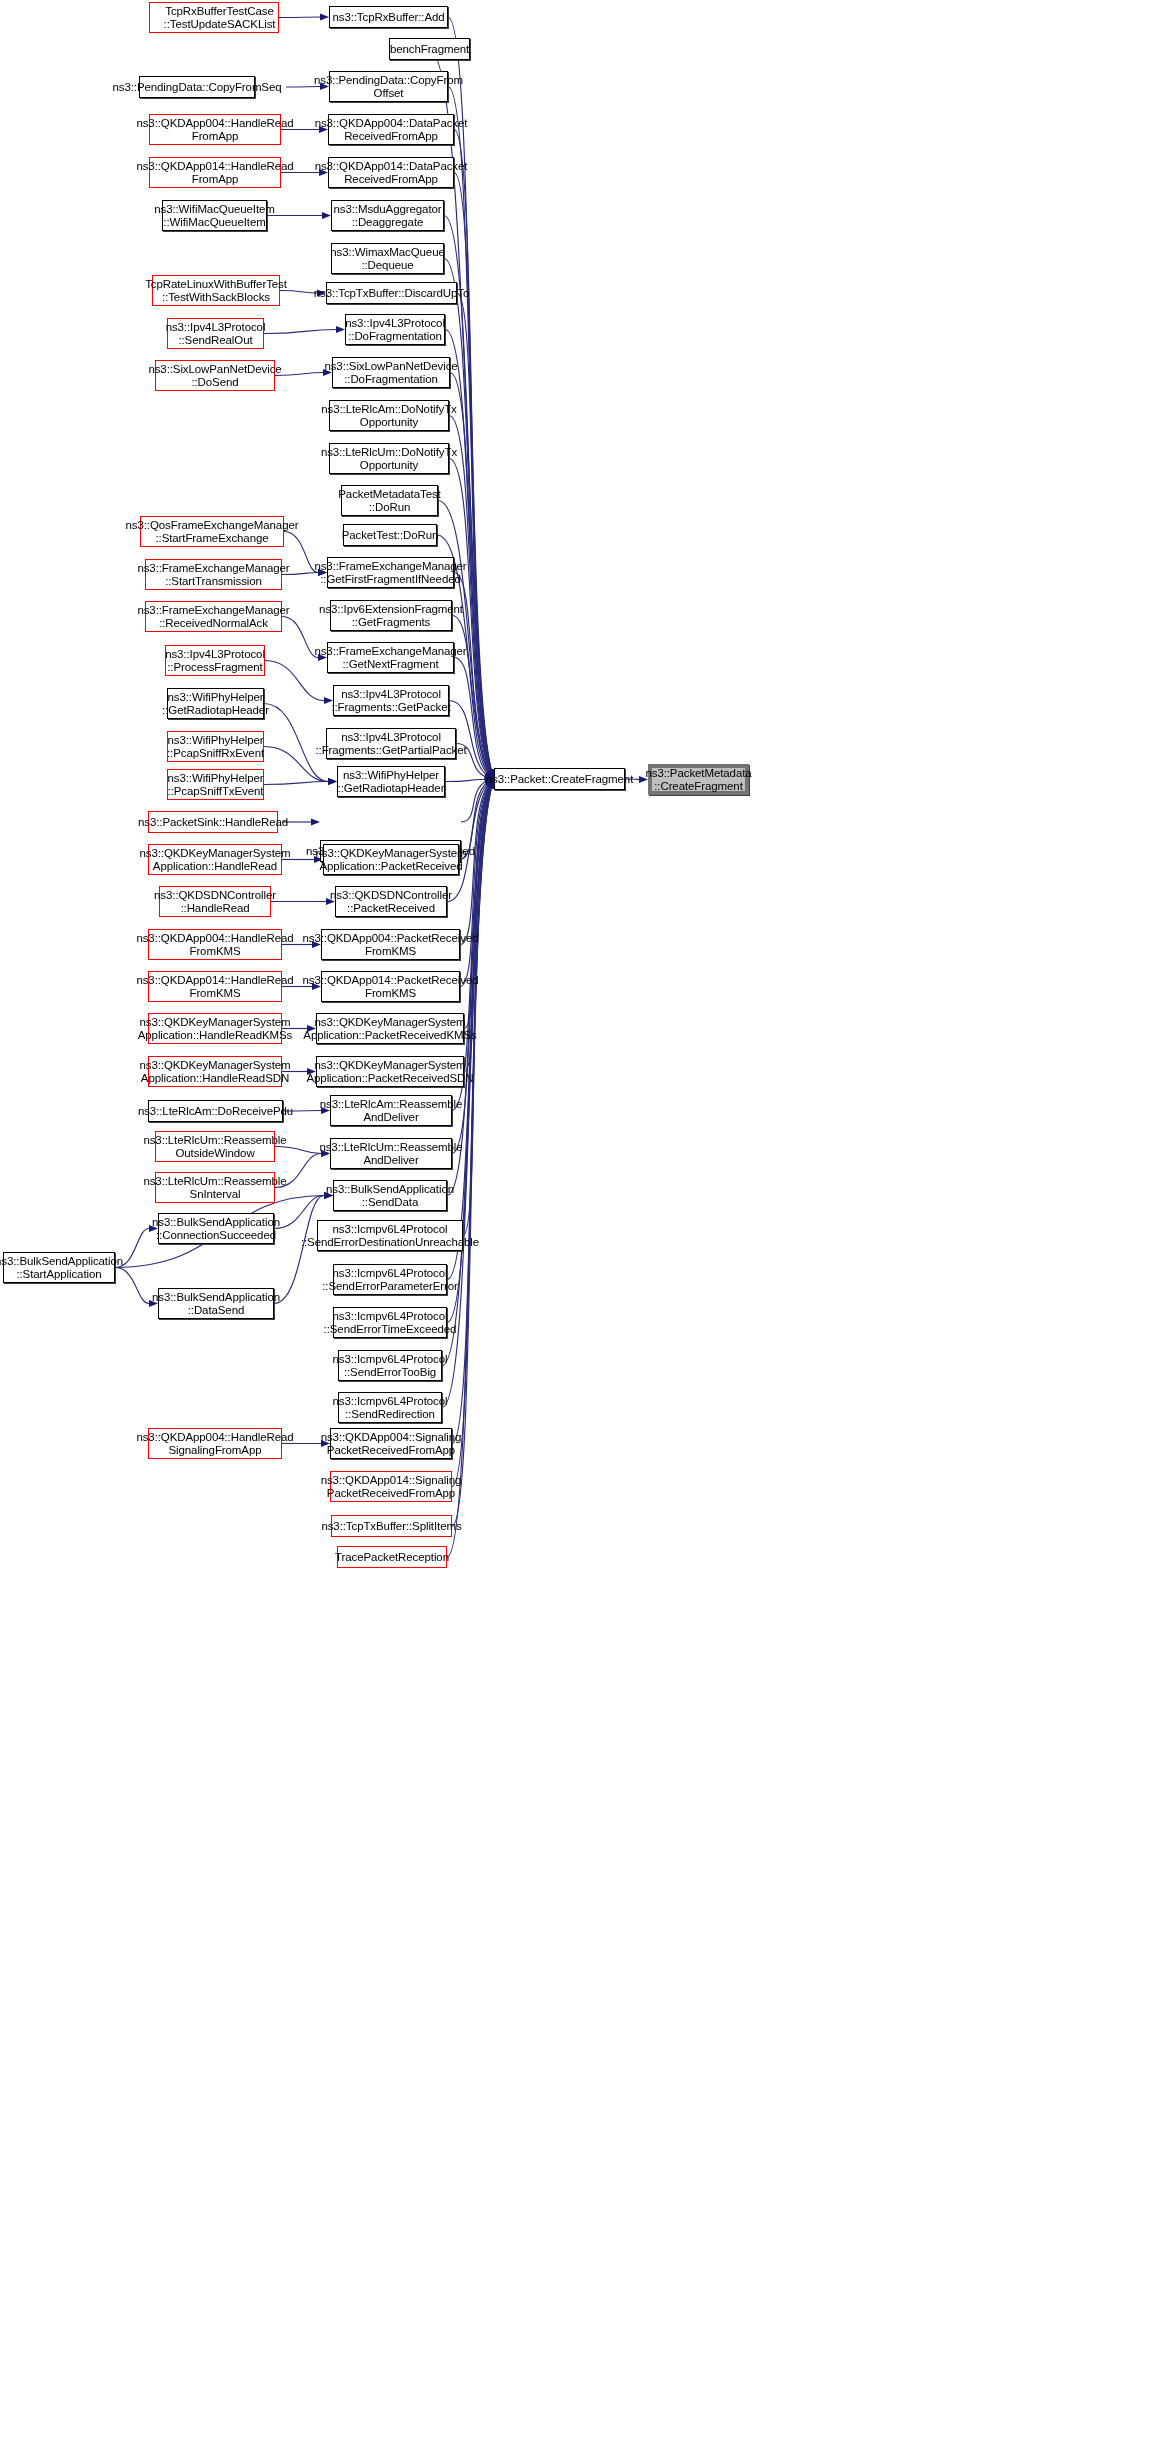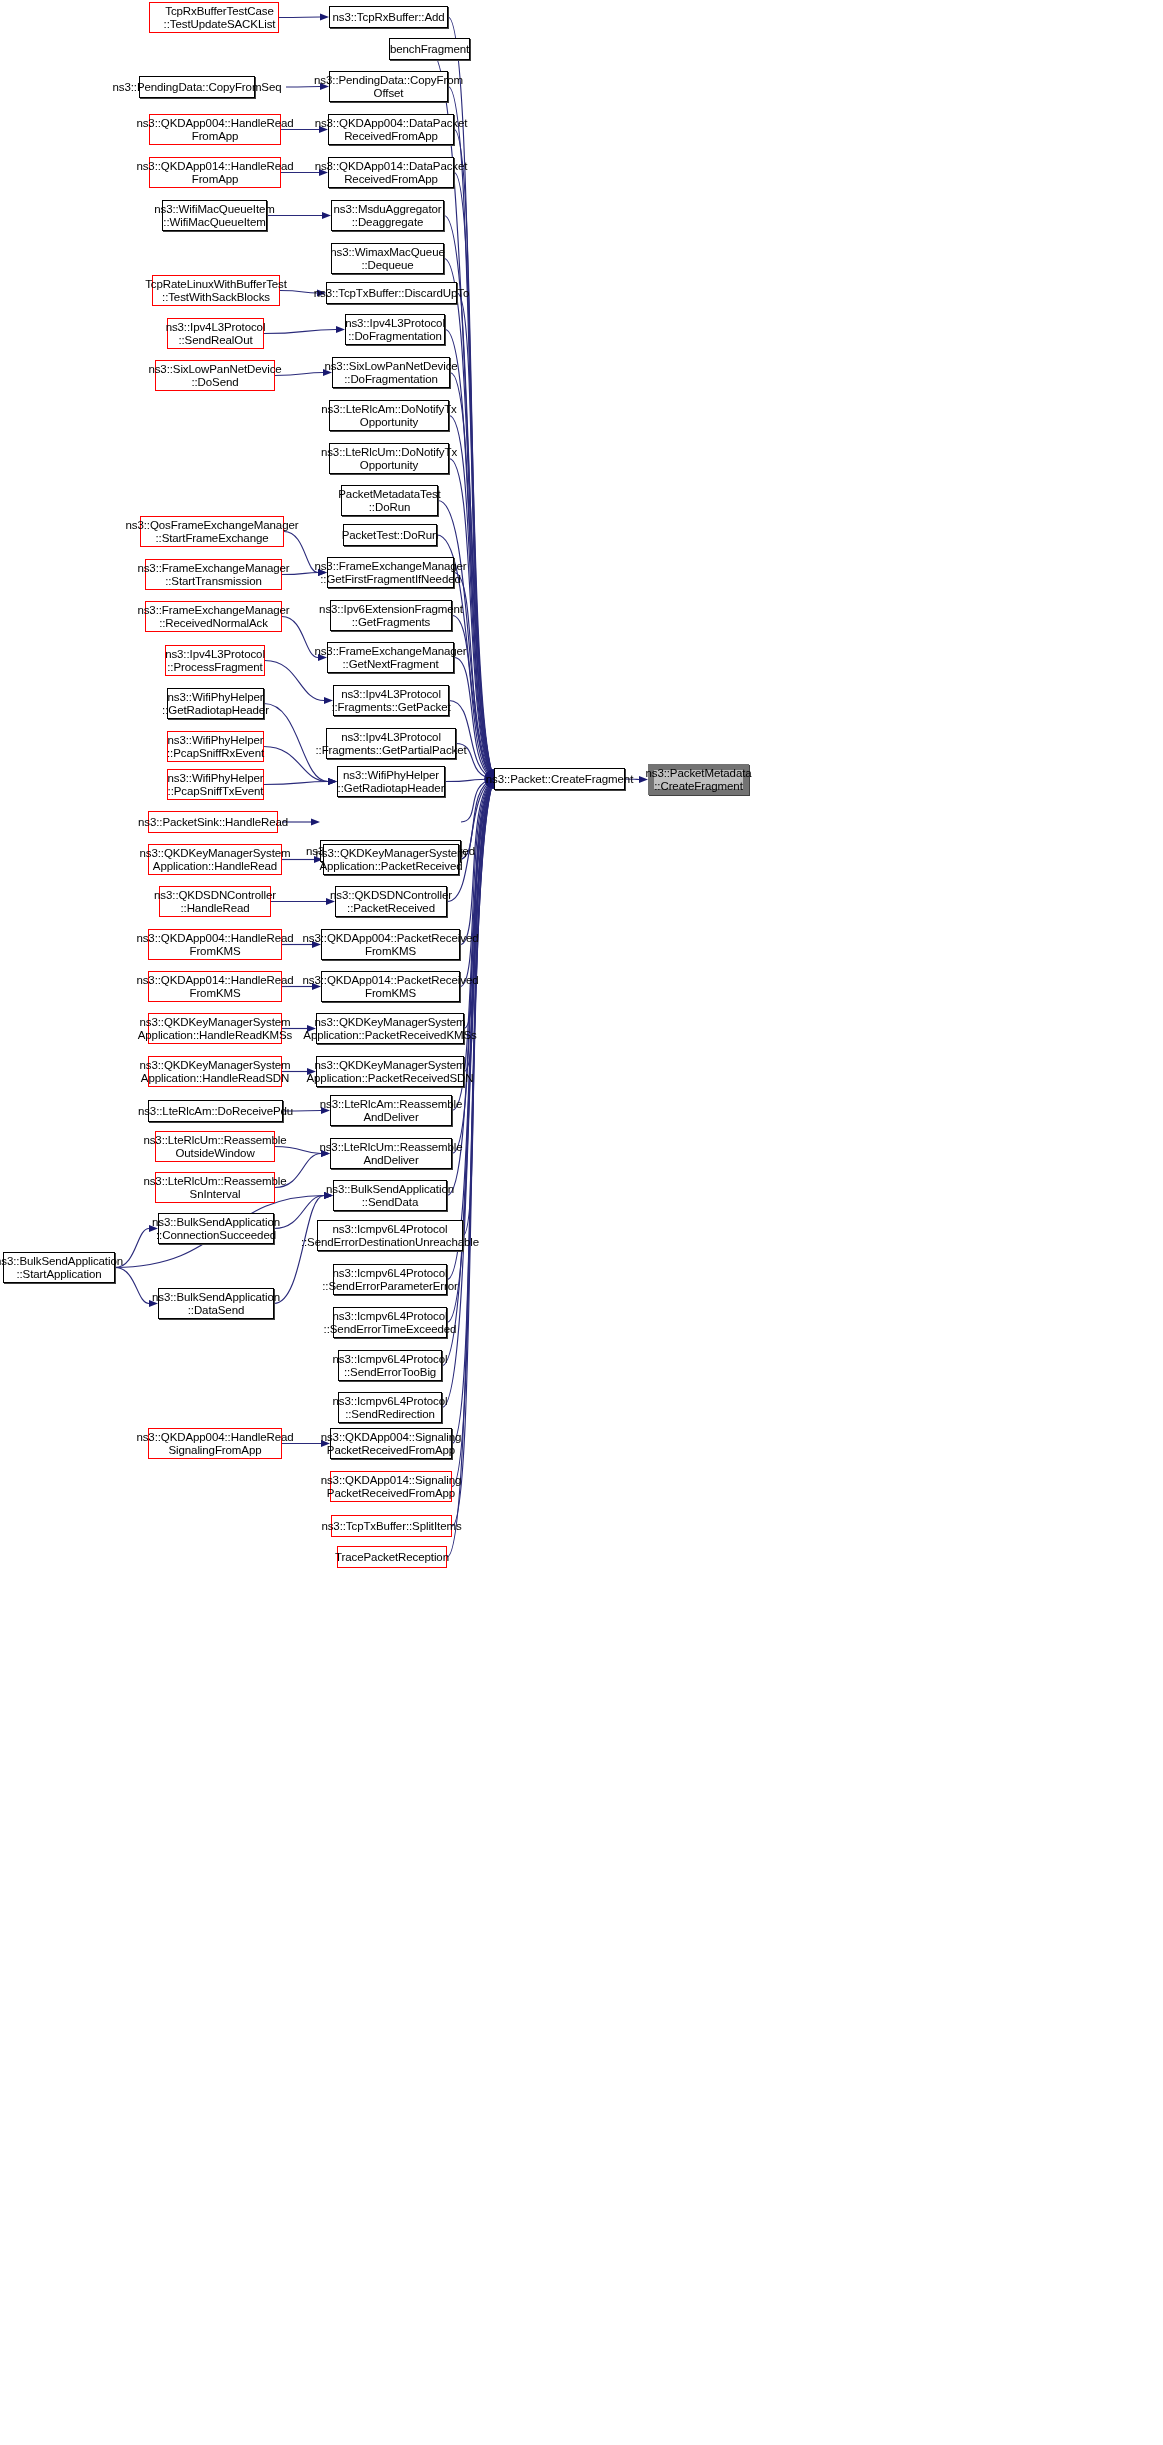--- a/index.html
+++ b/index.html
@@ -25,21 +25,21 @@
     line-height:13px;
     letter-spacing:-0.1px;
     white-space:pre-line;
     padding:1px 2px;
     z-index:3;
   }
   .node.black{border:1px solid #000000;box-shadow:1px 1px 0 0 #404040;}
   .node.red{border:1px solid #ff0000;}
   .node.focus{
     background:#bfbfbf;
-    border:6px solid #737373;
+    border:4px solid #737373;
     box-shadow:1px 1px 0 0 #404040;
   }
   #edges{
     position:absolute;
     left:0;top:0;
     width:1163px;height:2445px;
     z-index:1;
     pointer-events:none;
   }
   .edge{fill:none;stroke:#2a2a7a;stroke-width:1.15px;}

